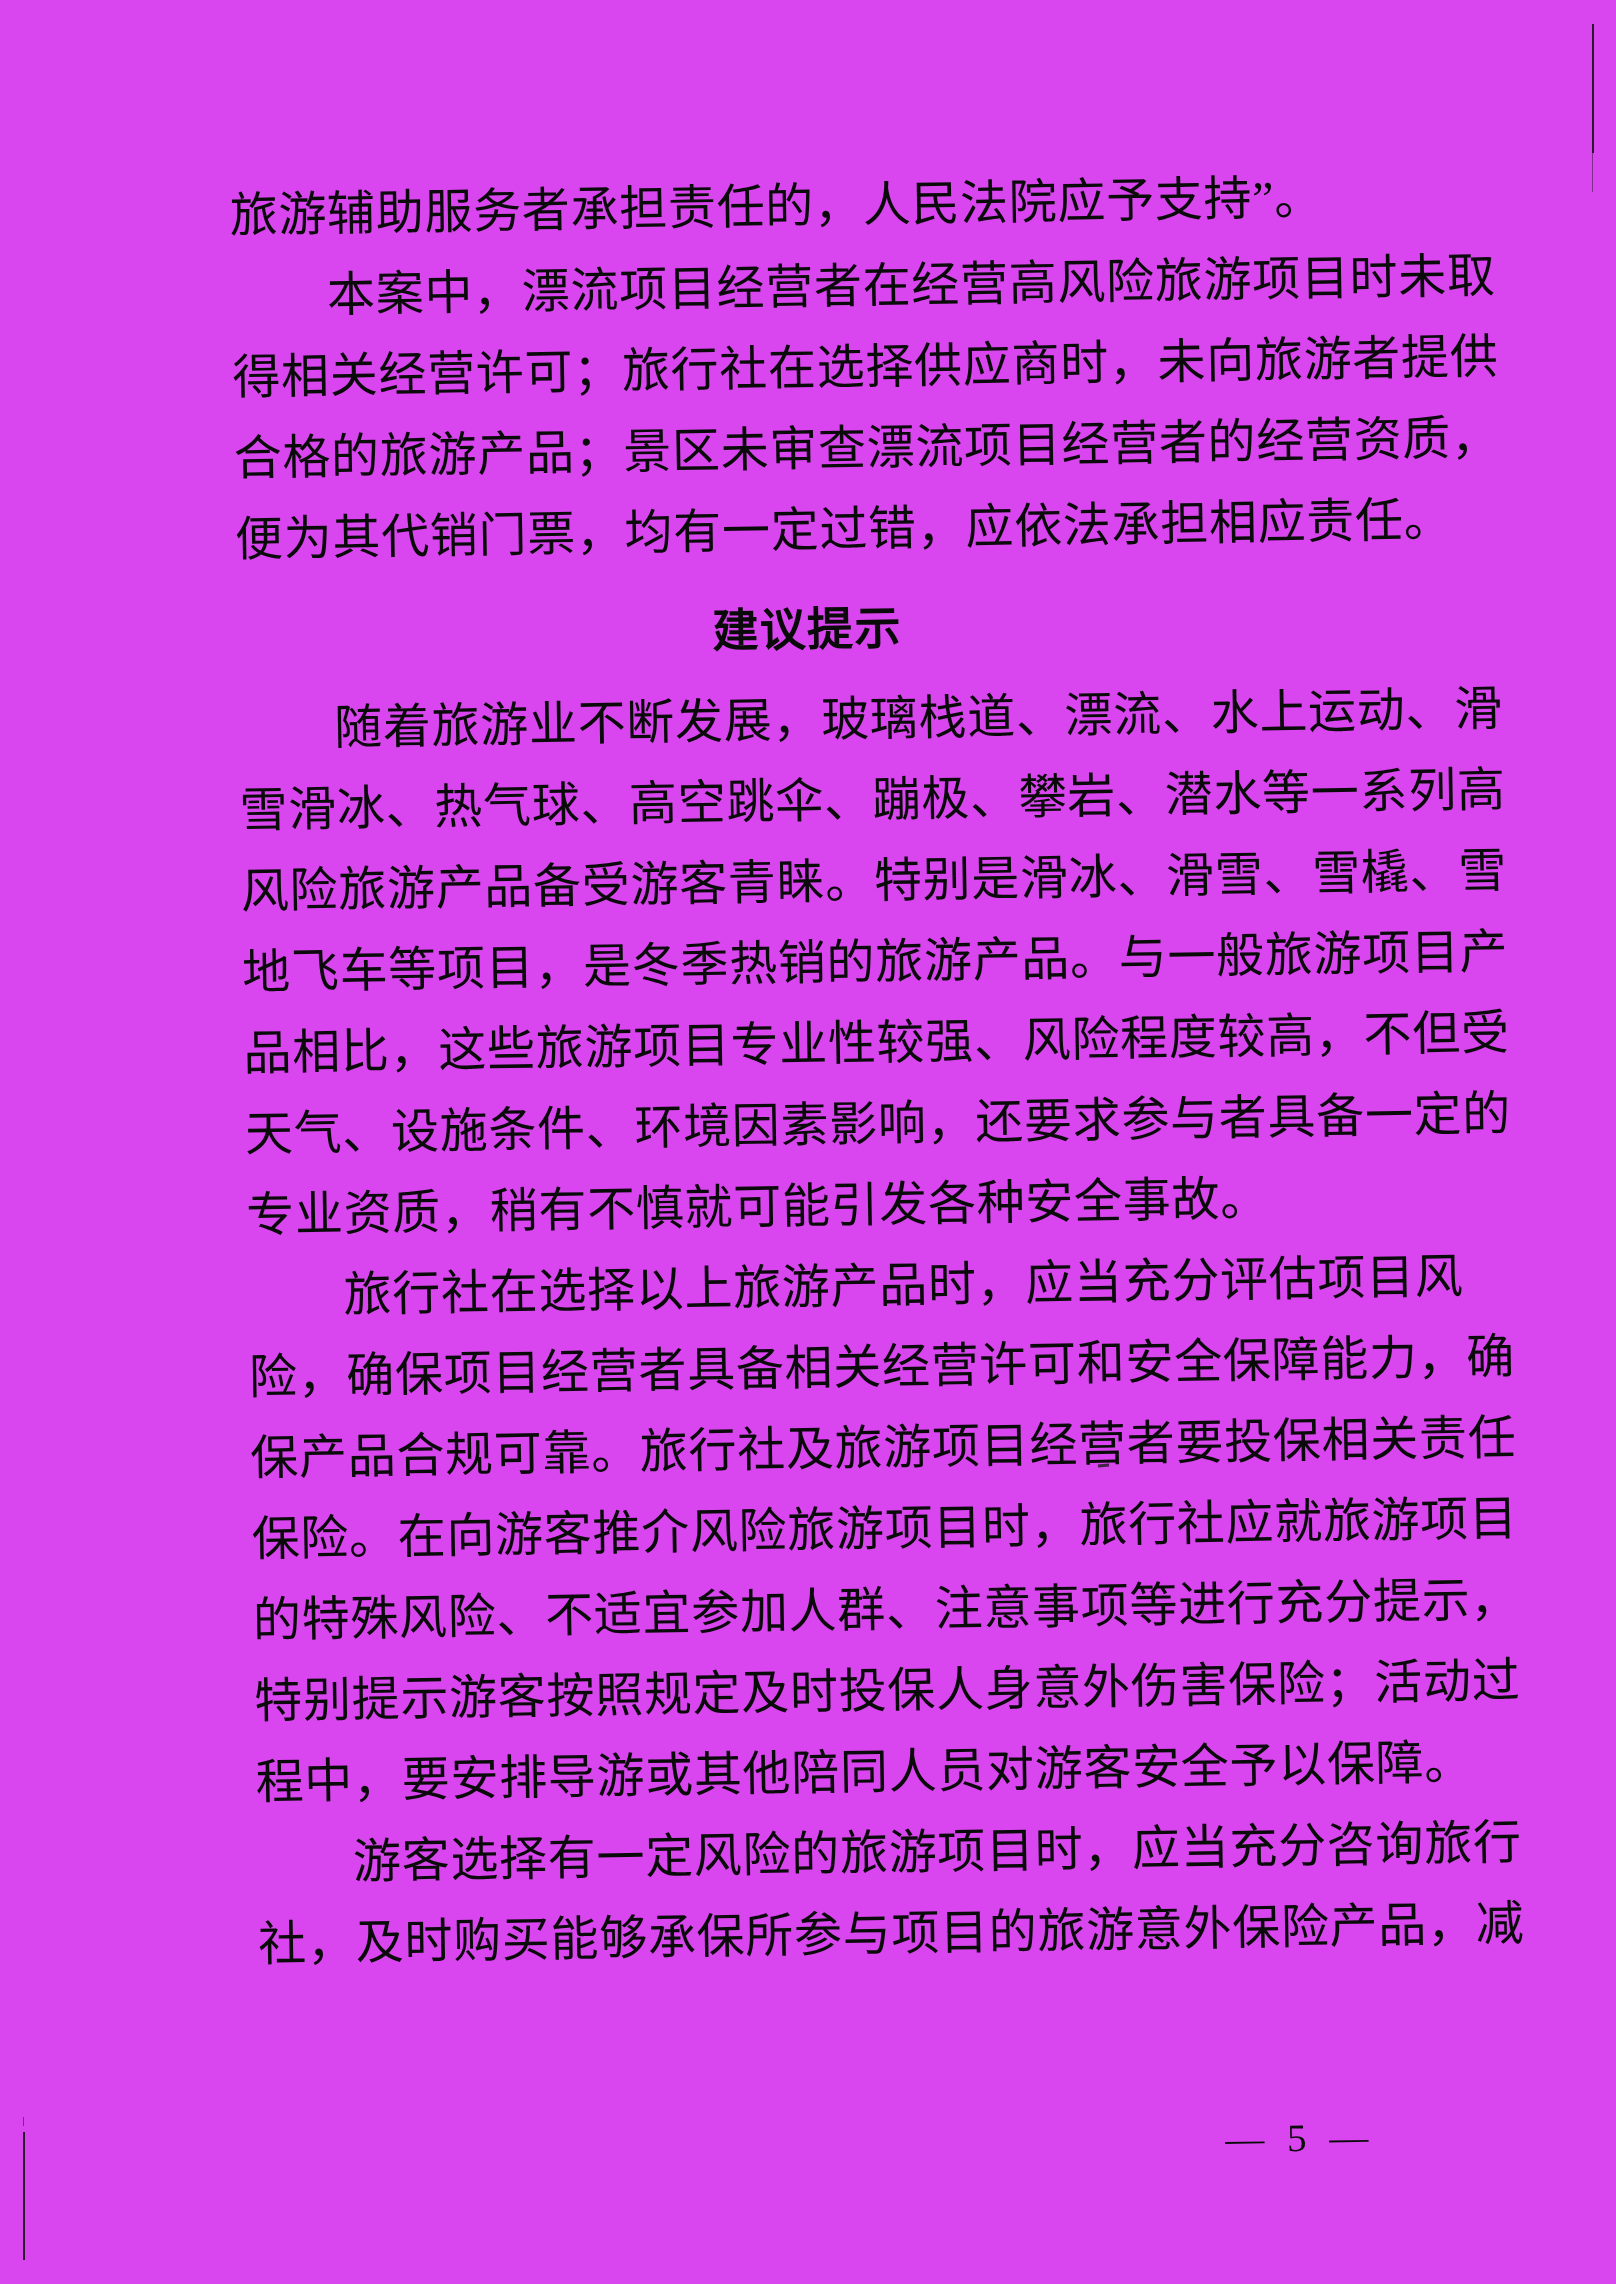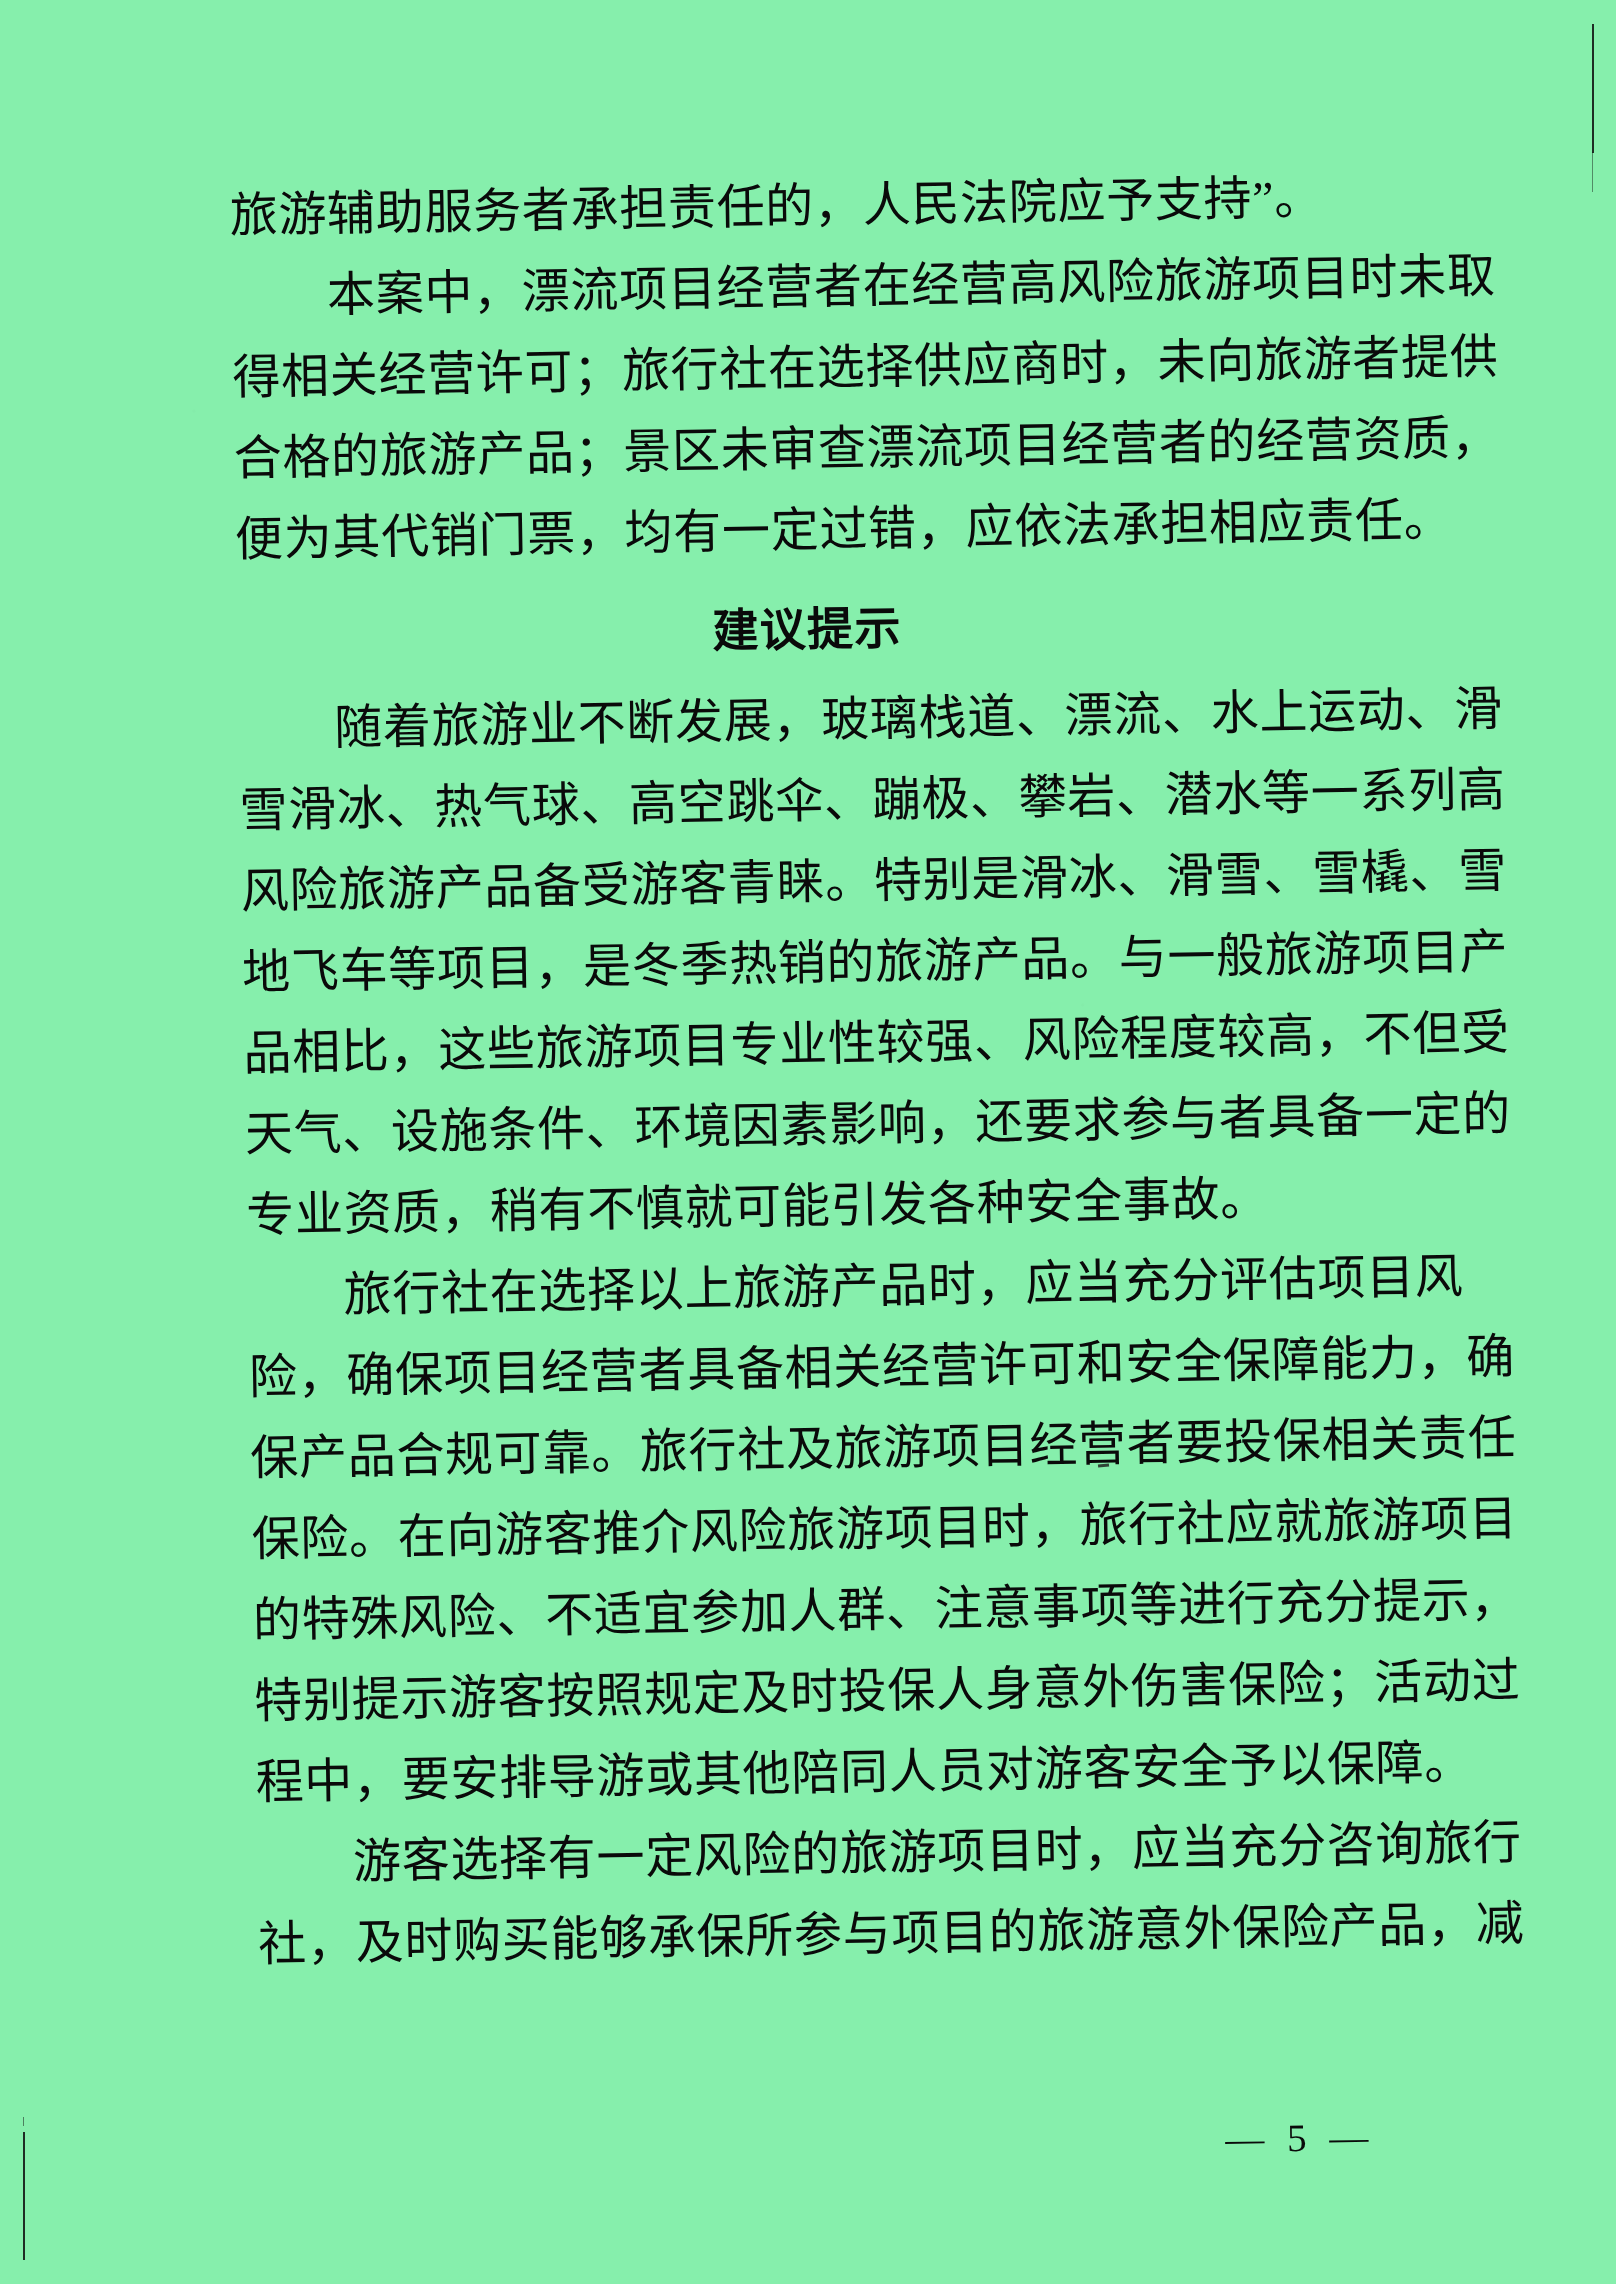--- a/index.html
+++ b/index.html
@@ -10,21 +10,21 @@
   }
   body {
     font-family: "Liberation Serif", "DejaVu Serif", serif;
   }
 
   
   .page {
     position: relative;
     width: 1616px;
     height: 2284px;
-    background: #86efac;
+    background: #d946ef;
     overflow: hidden;
     box-sizing: border-box;
   }
 
   
   .scan-noise {
     position: absolute;
     inset: 0;
     pointer-events: none;
     background:

